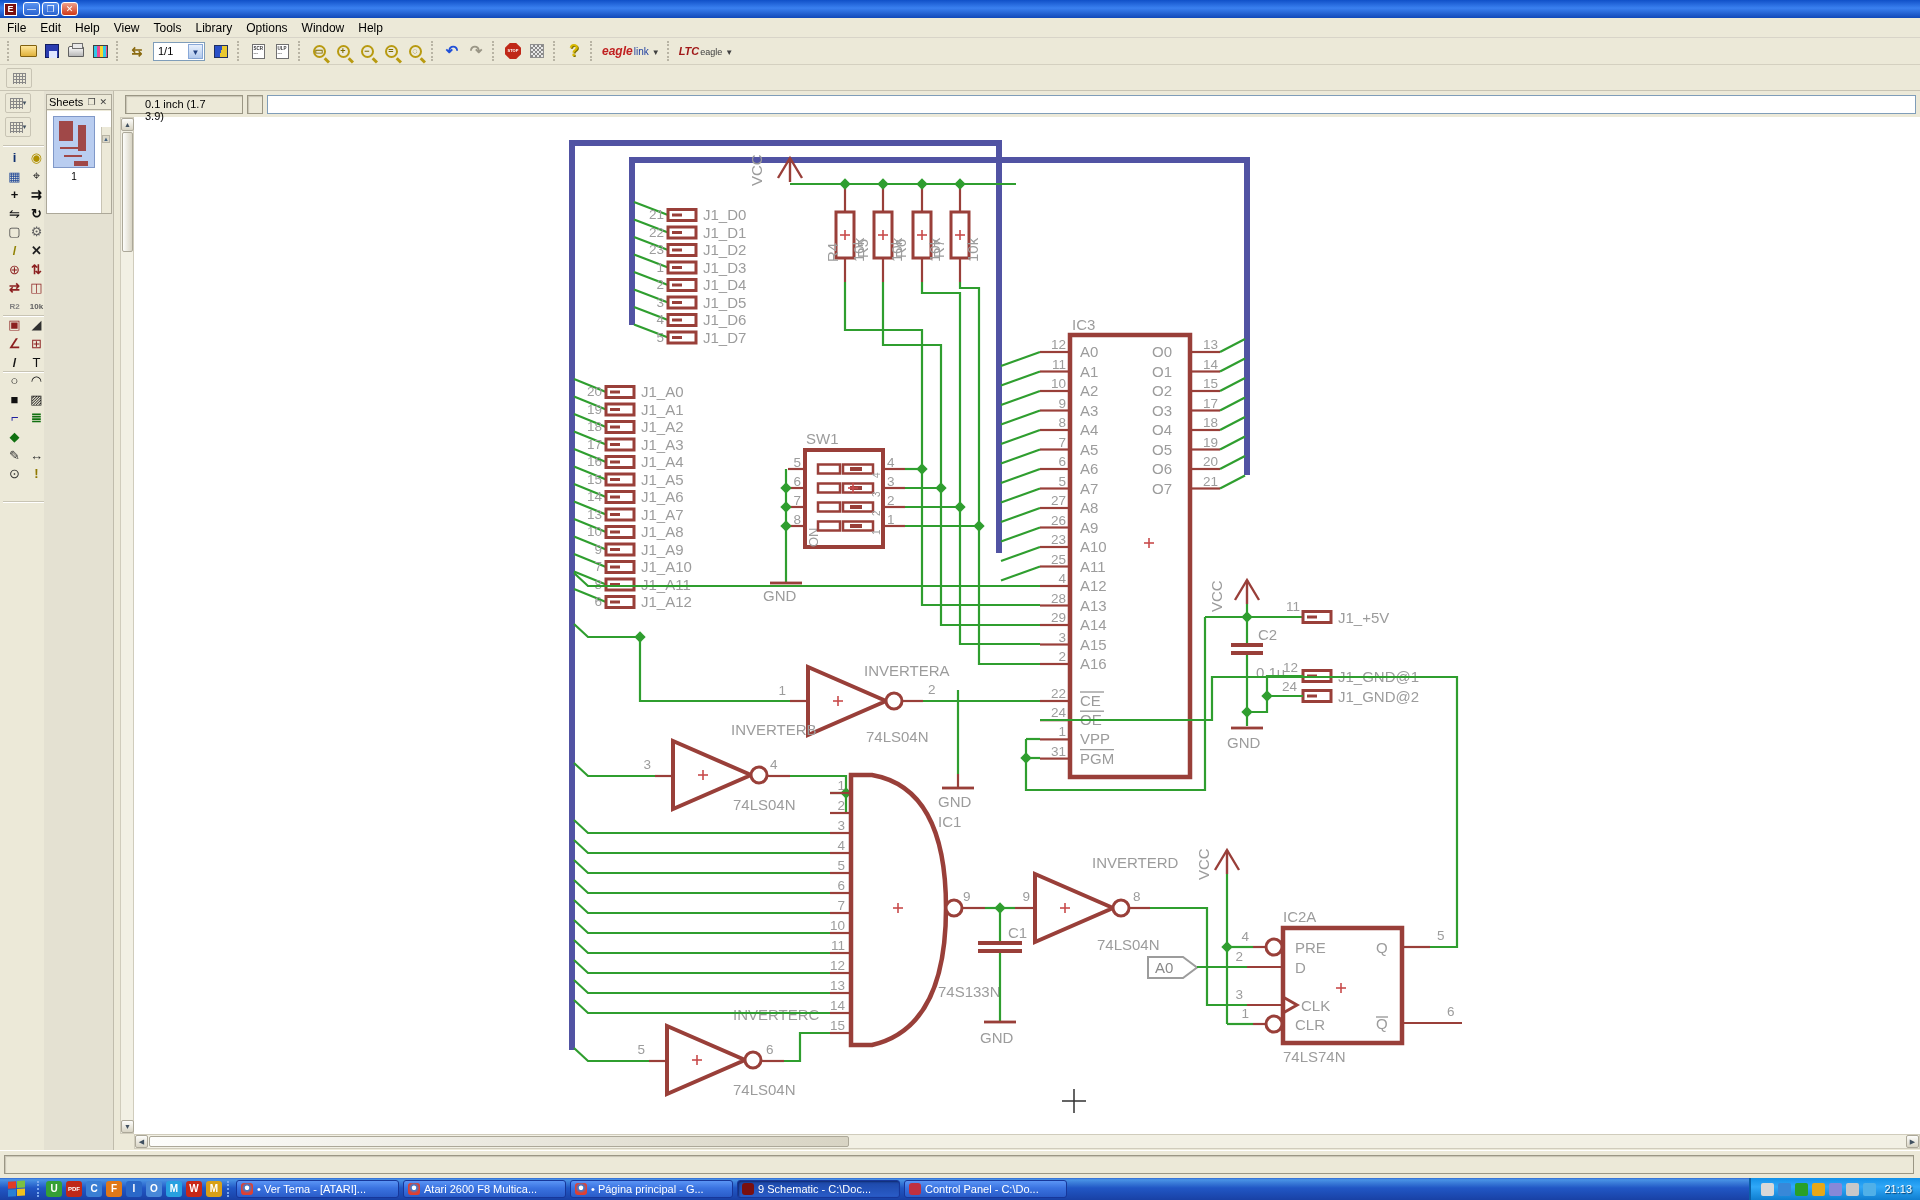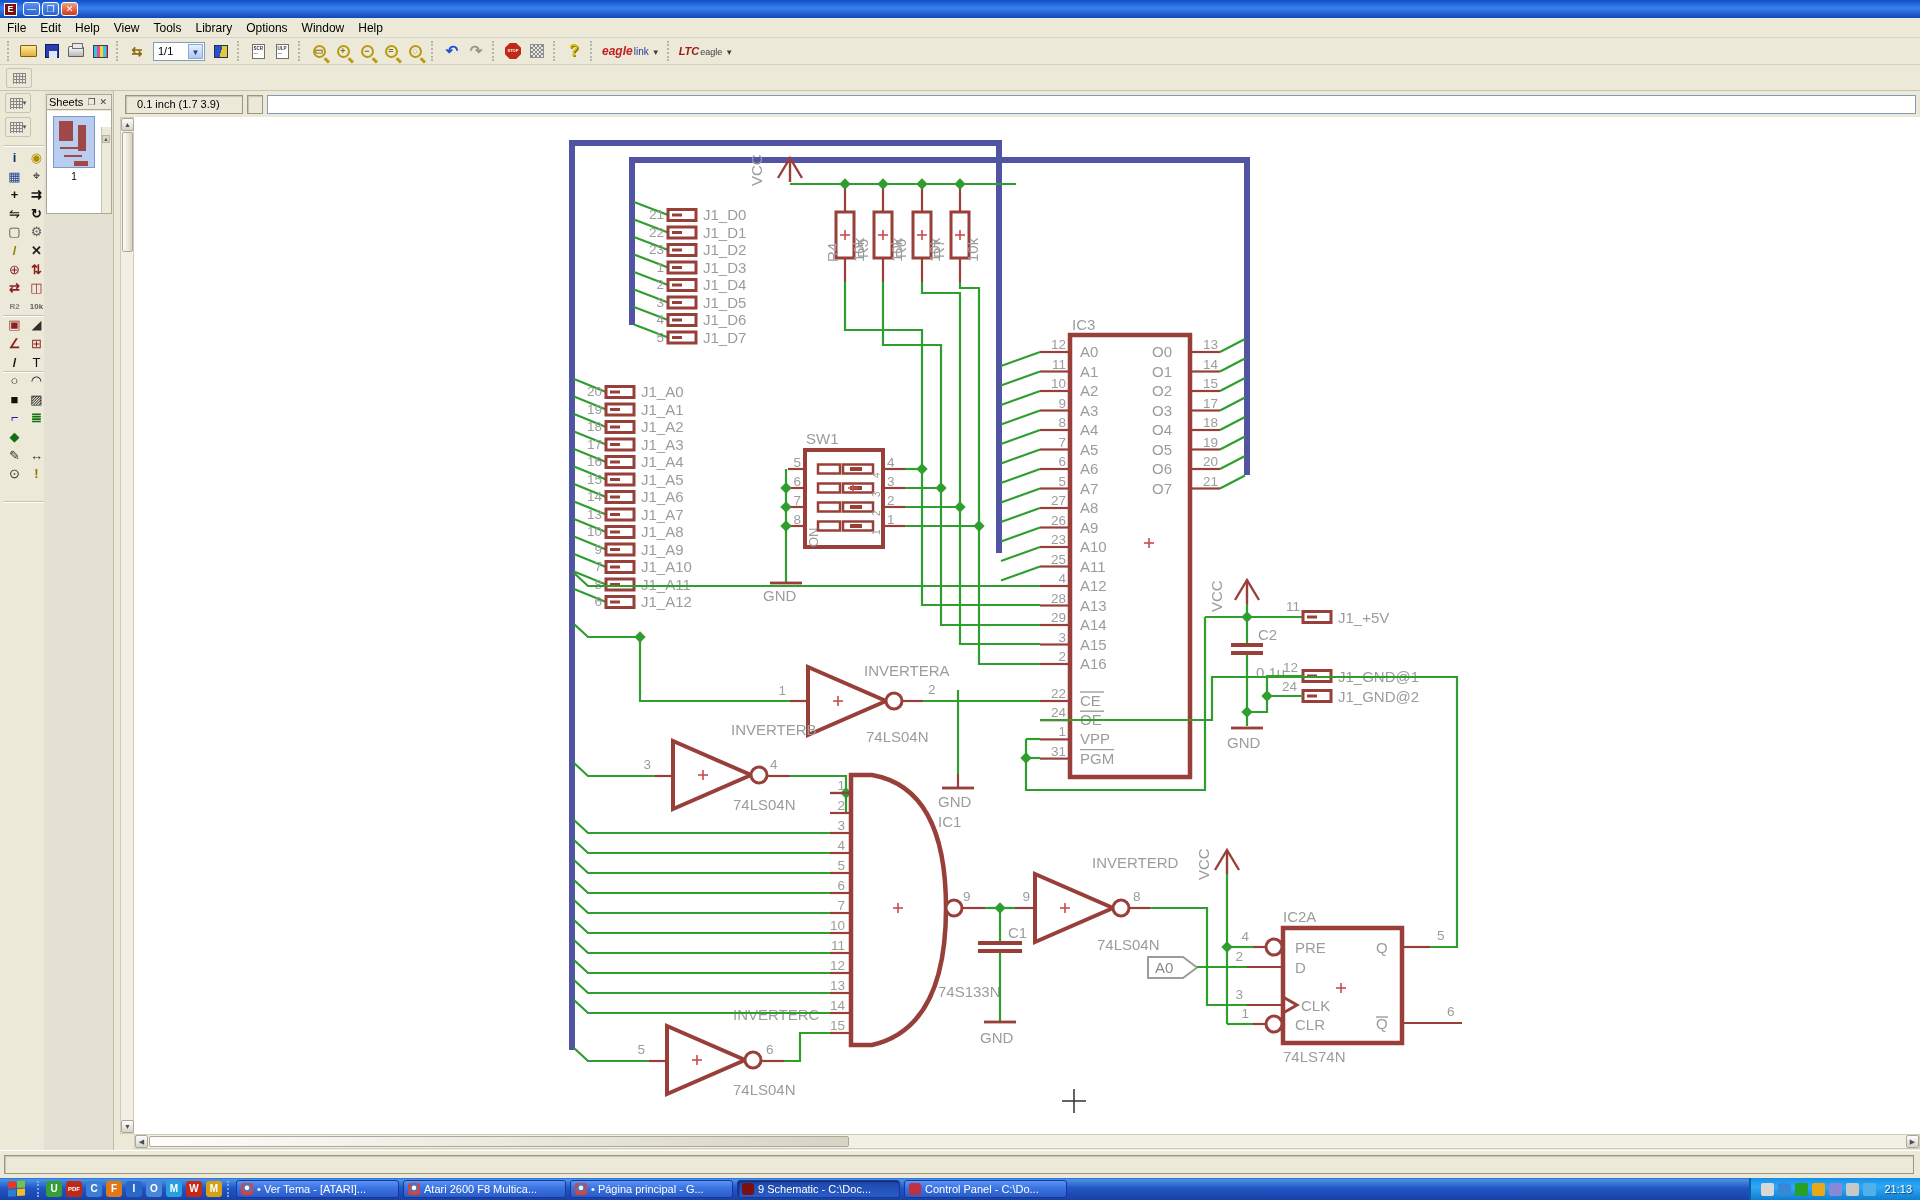--- a/index.html
+++ b/index.html
@@ -62,21 +62,21 @@
   #sheetsPanel .pbtn { font-size:9px; color:#404040; padding:0 2px; }
   #sheetsPanel .plist { position:absolute; left:0; top:16px; right:0; bottom:0; background:#fff; }
   .thumb { position:absolute; left:6px; top:5px; width:42px; height:52px; background:#b9cdf0; border:1px solid #8098c8; overflow:hidden; }
   .thumb i { position:absolute; background:#a04848; }
   .thumbnum { position:absolute; left:6px; top:60px; width:42px; text-align:center; font-size:10px; color:#000; }
   .pscroll { position:absolute; right:0; top:16px; width:10px; bottom:0; background:#ece9d8; border-left:1px solid #c8c4b4; }
   .pscroll .arr { height:10px; font-size:6px; text-align:center; color:#406080; background:#dcd8c8; border:1px solid #b8b4a4; }
 
   
   #coordbar { left:121px; top:91px; width:1799px; height:26px; background:#ece9d8; z-index:25; display:flex; align-items:center; gap:4px; padding-left:4px; }
-  #coordbox { width:118px; height:19px; border:1px solid #9a9684; background:#ece9d8; font-size:11px; padding:2px 11px; box-shadow:inset 1px 1px 1px #c8c4b4; }
+  #coordbox { width:118px; height:19px; border:1px solid #9a9684; background:#ece9d8; font-size:11px; padding:2px 19px; box-shadow:inset 1px 1px 1px #c8c4b4; }
   #minibox { width:16px; height:19px; border:1px solid #9a9684; background:#ece9d8; box-shadow:inset 1px 1px 1px #c8c4b4; }
   #cmdinput { flex:1; height:19px; margin-right:4px; border:1px solid #7f9db9; background:#fff; font-size:11px; padding:0 4px; }
 
   
   #canvas { left:134px; top:117px; width:1786px; height:1017px; background:#fff; z-index:1; }
   #schsvg { left:0; top:0; width:1920px; height:1200px; z-index:5; pointer-events:none; }
   #vscroll { left:120px; top:117px; width:14px; height:1017px; background:#f2f0e4; border:1px solid #d0ccbc; z-index:25; }
   #hscroll { left:134px; top:1134px; width:1786px; height:15px; background:#f2f0e4; border:1px solid #d0ccbc; z-index:25; }
   .sbarrow { position:absolute; width:13px; height:13px; background:linear-gradient(#fdfdfb,#d8d4c4); border:1px solid #aca899; border-radius:2px; font-size:7px; text-align:center; line-height:12px; color:#405060; }
   .sbthumb { position:absolute; background:linear-gradient(90deg,#fdfdfb,#d8d4c4); border:1px solid #aca899; border-radius:2px; }

